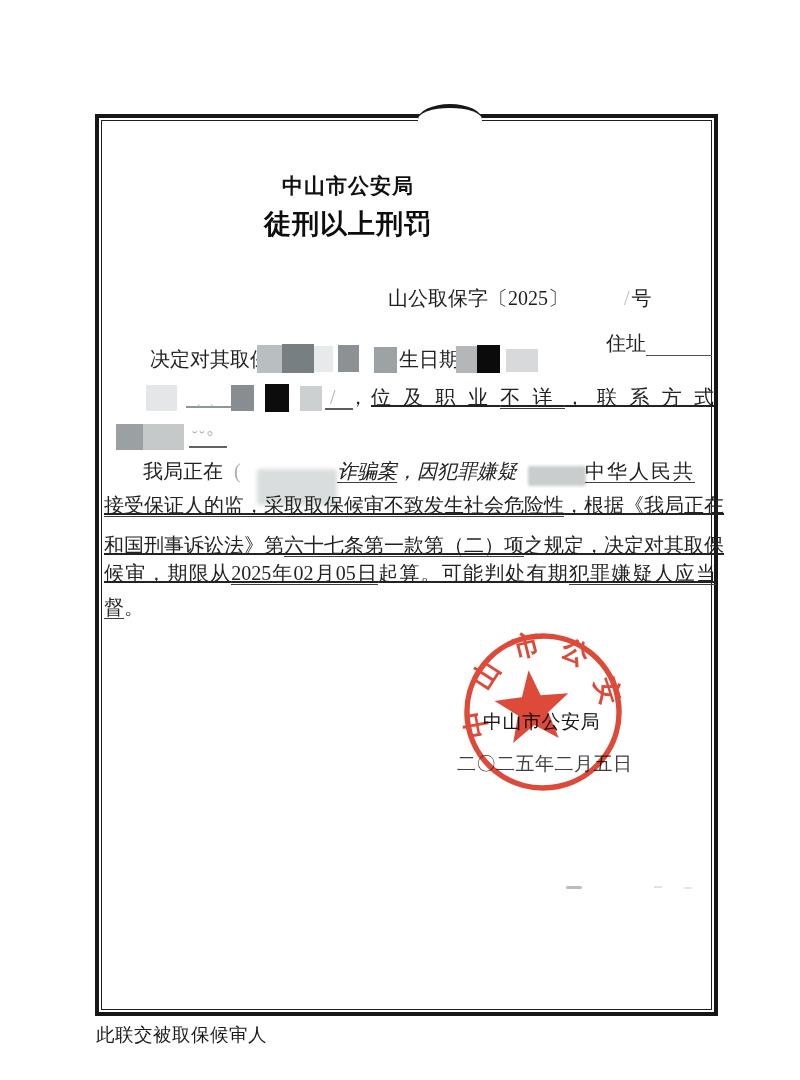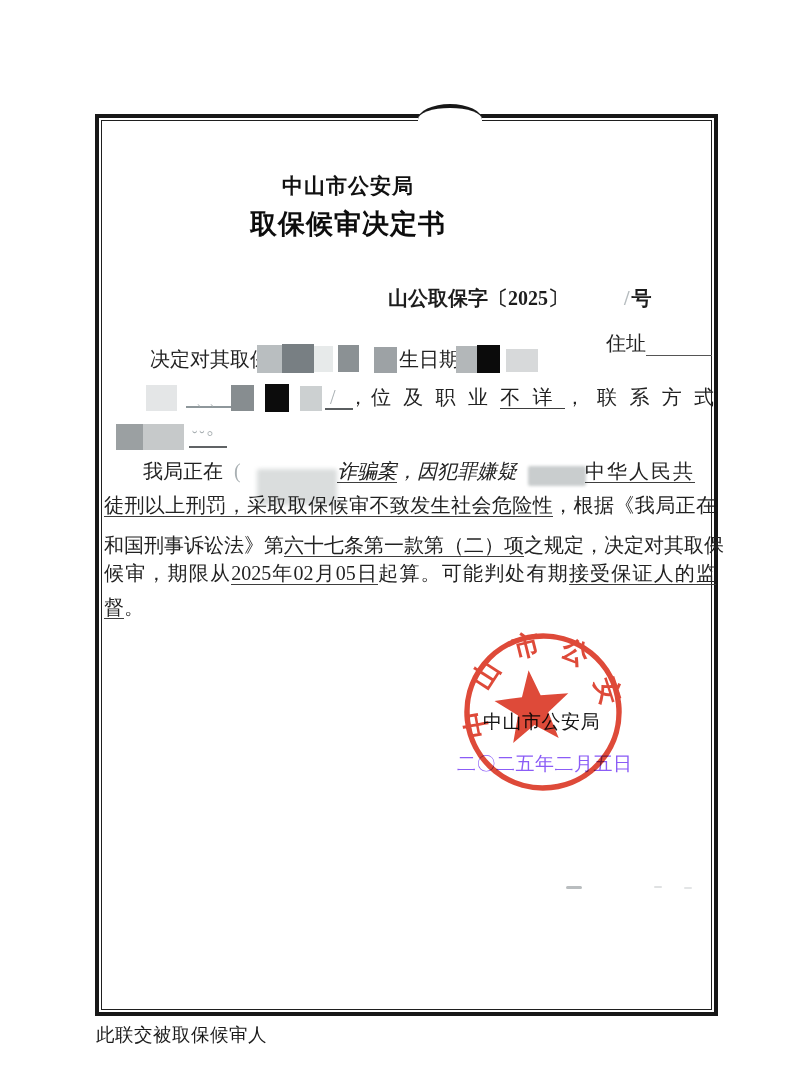--- a/index.html
+++ b/index.html
@@ -26,51 +26,51 @@
   .agency-title{
     left:0;top:172px;width:696px;text-align:center;
     font-family:"Liberation Sans","DejaVu Sans",sans-serif;
     font-weight:bold;font-size:21px;color:#111;letter-spacing:1px;
   }
   .doc-title{
     left:0;top:206px;width:696px;text-align:center;
     font-family:"Liberation Sans","DejaVu Sans",sans-serif;
     font-weight:bold;font-size:27px;color:#0d0d0d;letter-spacing:1px;
   }
-  .doc-number{left:388px;top:285px;font-size:20px;color:#1d1d1d;font-weight:bold;}
+  .doc-number{left:388px;top:285px;font-size:20px;color:#1d1d1d;}
   .doc-number .faint-slash{color:#b6bcbf;margin-left:56px;}
   .doc-number .suffix{margin-left:2px;}
   
   .bline{height:27px;font-size:20px;line-height:26px;color:#222;white-space:nowrap;}
   .jline{
-    left:104px;width:612px;text-align:justify;text-align-last:justify;
+    left:104px;width:612px;text-align:justify;text-align-last:justify;text-decoration:underline;
   }
   .ul{border-bottom:1.6px solid #3e3e3e;}
   .blank-underline{display:inline-block;border-bottom:1.5px solid #555;height:20px;vertical-align:bottom;}
   
   .redact{position:absolute;}
   .smudge{position:absolute;border-radius:2px;}
   .faint{color:#a9b0b3;}
   
   .seal-wrap{left:461px;top:630px;width:164px;height:164px;transform:rotate(-6deg);
     mix-blend-mode:multiply;opacity:.92;}
   .authority-line{left:483px;top:709px;font-size:19px;color:#141414;letter-spacing:0.5px;mix-blend-mode:multiply;}
-  .date-line{left:457px;top:751px;font-size:19px;color:#8b5cf6;letter-spacing:0.5px;mix-blend-mode:multiply;}
+  .date-line{left:457px;top:751px;font-size:19px;color:#404040;letter-spacing:0.5px;mix-blend-mode:multiply;}
   .footer-note{left:96px;top:1022px;font-size:18.5px;color:#1b1b1b;letter-spacing:0.5px;}
 </style>
 </head>
 <body>
 
 <div class="abs frame-outer">
   <div class="frame-inner"></div>
 </div>
 <div class="abs border-bump"></div>
 
 <div class="abs agency-title">中山市公安局</div>
-<div class="abs doc-title">取保候审决定书</div>
+<div class="abs doc-title">徒刑以上刑罚</div>
 
 <div class="abs doc-number"><span>山公取保字〔2025〕</span><span class="faint-slash">/</span><span class="suffix">号</span></div>
 
 <div class="abs bline" style="left:150px;top:346px;">决定对其取保</div>
 <div class="redact" style="left:257px;top:345px;width:25px;height:28px;background:#b9bec0;"></div>
 <div class="redact" style="left:282px;top:344px;width:32px;height:29px;background:#787f83;"></div>
 <div class="redact" style="left:314px;top:346px;width:19px;height:26px;background:#e7eaea;"></div>
 <div class="redact" style="left:338px;top:345px;width:21px;height:27px;background:#8b9194;"></div>
 <div class="redact" style="left:374px;top:347px;width:23px;height:26px;background:#9da2a5;"></div>
 <div class="abs bline" style="left:399px;top:346px;">生日期1</div>
@@ -95,23 +95,23 @@
 <div class="abs bline faint" style="left:192px;top:424px;font-size:16px;letter-spacing:2px;">˘˘°</div>
 <div class="redact" style="left:189px;top:446px;width:38px;height:2px;background:#606365;"></div>
 
 <div class="abs bline" style="left:143px;top:458px;">我局正在</div>
 <div class="abs bline faint" style="left:234px;top:458px;">(</div>
 <div class="smudge" style="left:257px;top:469px;width:80px;height:36px;background:#dadddd;filter:blur(2px);"></div>
 <div class="abs bline" style="left:337px;top:458px;font-style:italic;"><span class="ul">诈骗案</span><span>，因犯罪嫌疑</span></div>
 <div class="smudge" style="left:528px;top:466px;width:58px;height:20px;background:#c9cdce;filter:blur(1.5px);"></div>
 <div class="abs bline" style="left:585px;top:458px;letter-spacing:2px;"><span class="ul">中华人民共</span></div>
 
-<div class="abs bline jline" style="top:492px;"><span class="ul">徒刑以上刑罚，采取取保候审不致发生社会危险性</span><span>，根据《我局正在</span></div>
+<div class="abs bline jline" style="top:492px;"><span class="ul">接受保证人的监，采取取保候审不致发生社会危险性</span><span>，根据《我局正在</span></div>
 <div class="abs bline jline" style="top:532px;"><span>和国刑事诉讼法》第</span><span class="ul">六十七条第一款第（二）项</span><span>之规定，决定对其取保</span></div>
-<div class="abs bline jline" style="top:560px;"><span>候审，期限从</span><span class="ul">2025年02月05日</span><span>起算。可能判处有期</span><span class="ul">接受保证人的监</span></div>
+<div class="abs bline jline" style="top:560px;"><span>候审，期限从</span><span class="ul">2025年02月05日</span><span>起算。可能判处有期</span><span class="ul">犯罪嫌疑人应当</span></div>
 <div class="abs bline" style="left:104px;top:594px;"><span class="ul">督</span><span>。</span></div>
 
 <div class="abs seal-wrap">
   <svg width="164" height="164" viewBox="0 0 164 164">
     <circle cx="82" cy="82" r="76" fill="none" stroke="#dc3a28" stroke-width="5.5"></circle>
     <polygon fill="#dc3a28" points="72,39 81.4,65.1 109.1,65.9 87.2,82.9 94.9,109.6 72,94 49.1,109.6 56.8,82.9 34.9,65.9 62.6,65.1"></polygon>
     <defs>
       <path id="sealArc" d="M 27,103 A 59,59 0 1 1 137,103" fill="none"></path>
     </defs>
     <text font-size="27" font-weight="bold" fill="#dc3a28" font-family="Liberation Sans, DejaVu Sans, sans-serif">

